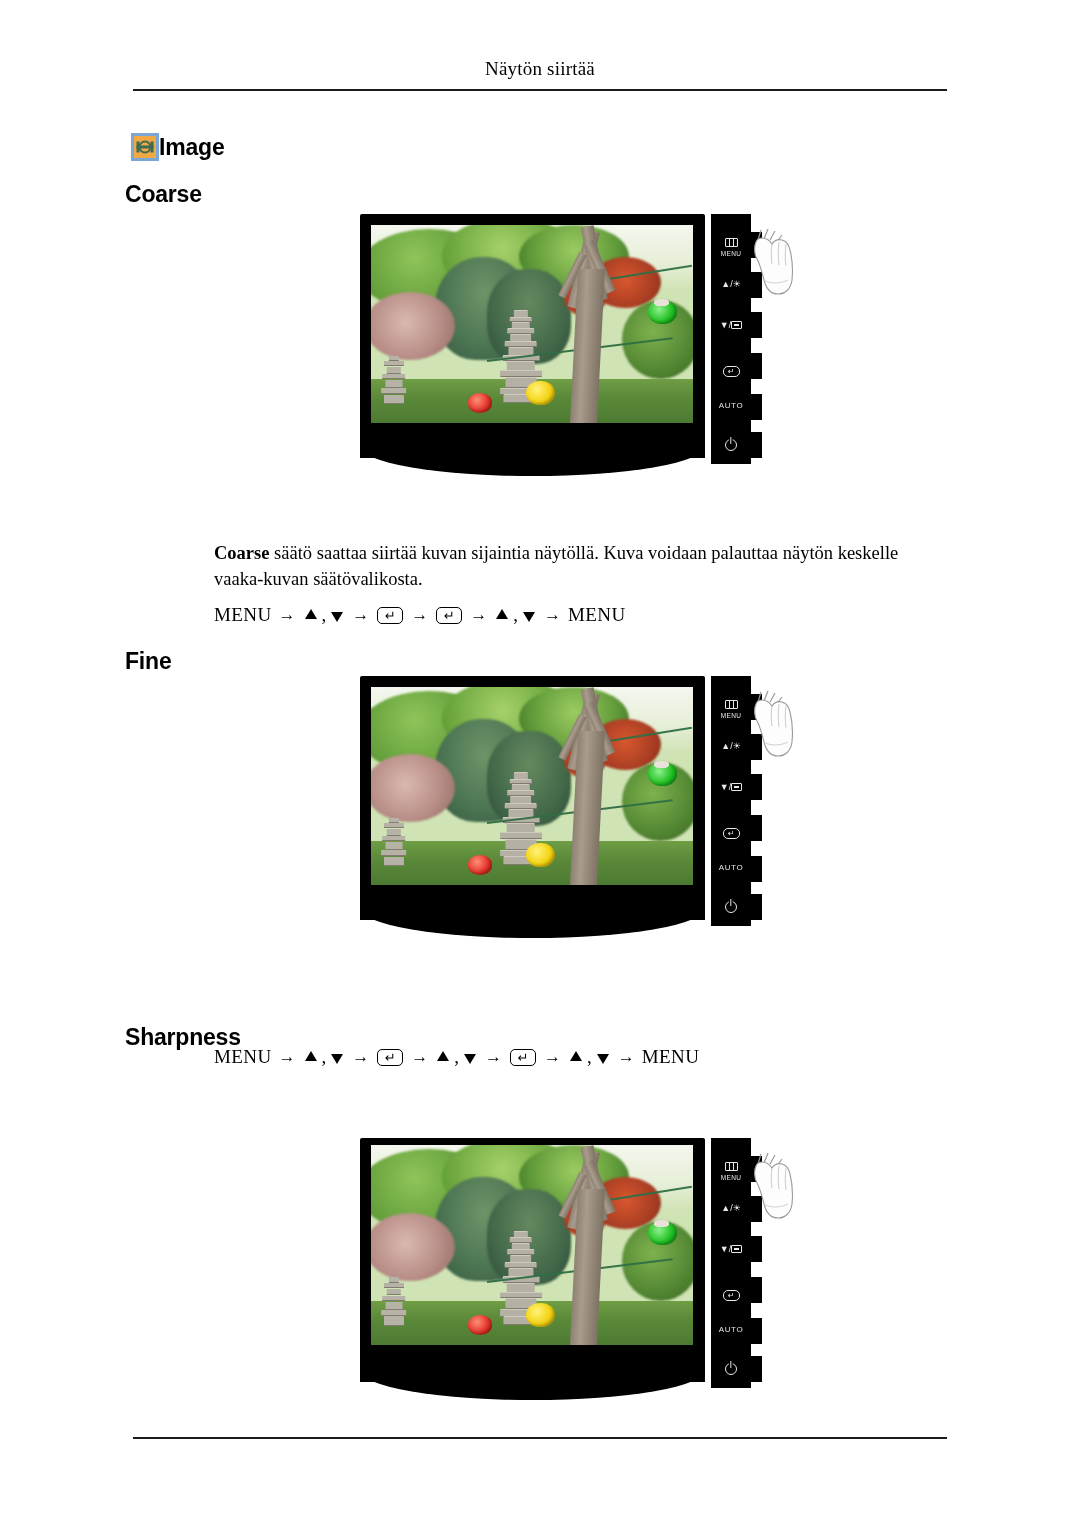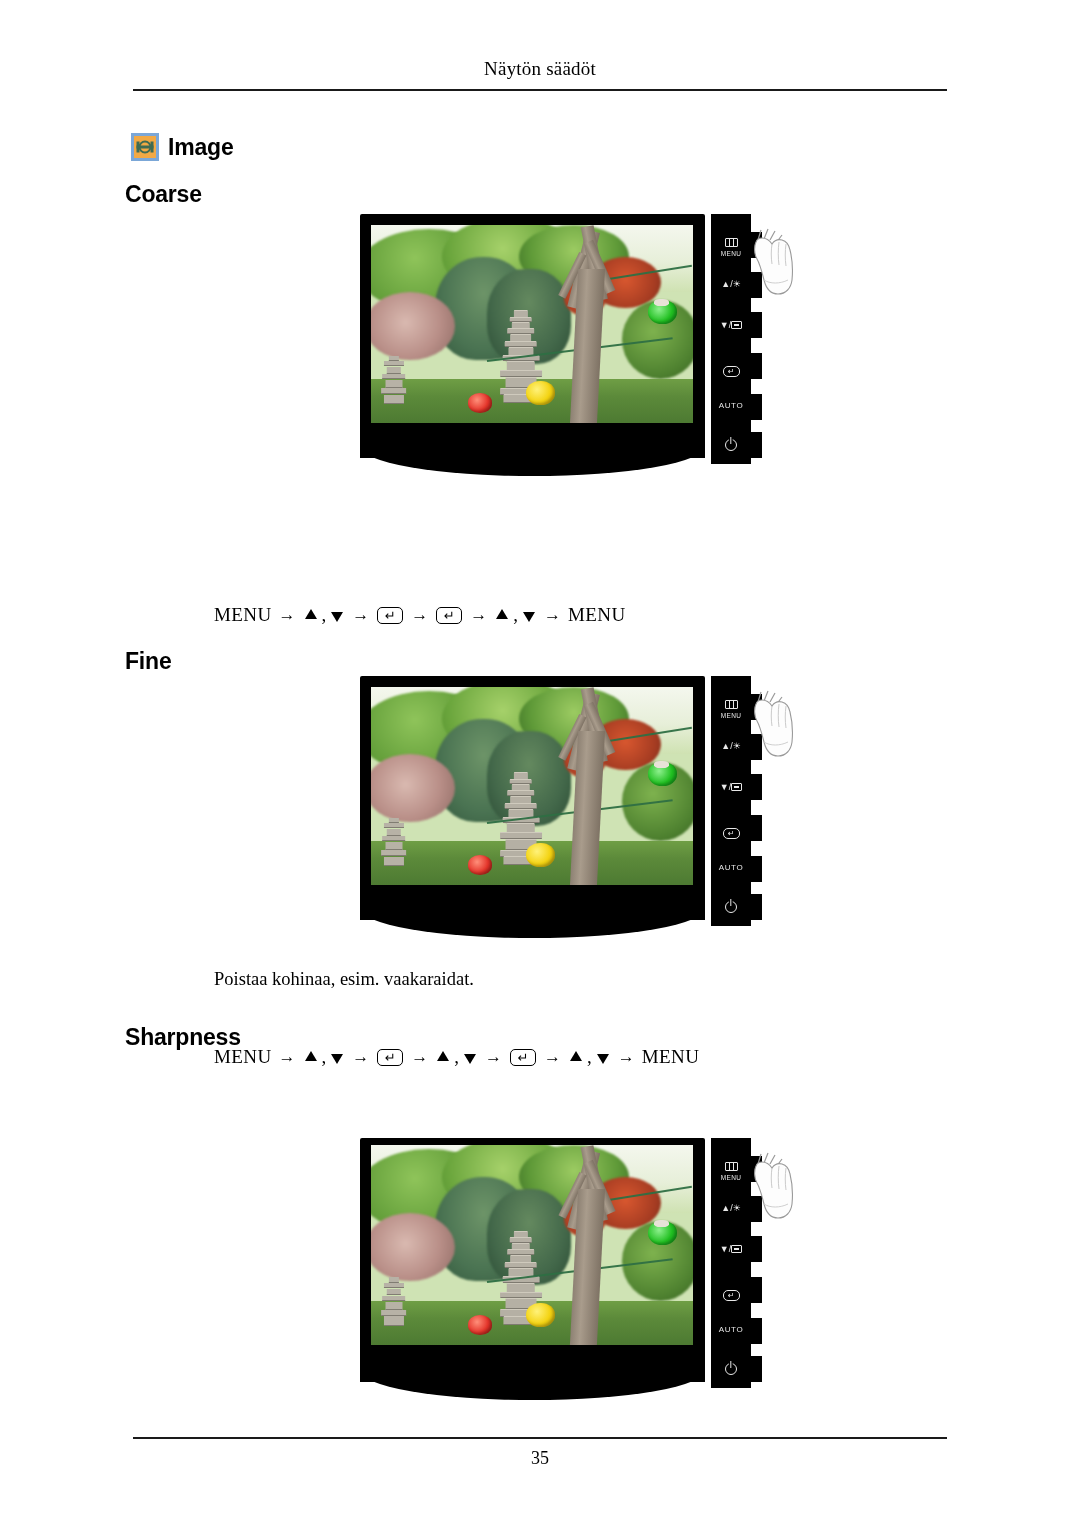--- a/index.html
+++ b/index.html
@@ -62,21 +62,20 @@
     font-size: 18px;
   }
 
   
   .image-title-row {
     position: absolute;
     left: 131px;
     top: 133px;
     display: flex;
     align-items: center;
-    gap: 9px;
   }
   .osd-icon {
     width: 28px;
     height: 28px;
     background: #f2a944;
     border: 3px solid #7ba7d7;
     box-sizing: border-box;
     position: relative;
     flex: none;
   }
@@ -460,21 +459,21 @@
     top: 14px;
     width: 56px;
     height: 72px;
   }
 </style>
 </head>
 <body>
 
 <div class="page">
 
-  <div class="header">Näytön säädöt</div>
+  <div class="header">Näytön siirtää</div>
   <div class="header-rule"></div>
 
   <div class="image-title-row">
     <span class="osd-icon">
       <span class="glyph">
         <span class="bar-l"></span>
         <span class="bar-r"></span>
         <span class="bar-h"></span>
         <span class="ring"></span>
       </span>
@@ -573,20 +572,21 @@
       <path d="M8 14 C6 18 6 26 9 31 C12 36 14 44 16 52 C18 60 22 66 30 66
                C38 66 43 60 44 52 C45 42 44 30 42 22 C41 17 38 13 34 12
                C30 11 26 13 24 16 C22 13 18 10 14 10 C11 10 9 11 8 14 Z" fill="#fdfdfd" stroke="#9a9a9a" stroke-width="1.1"></path>
       <path d="M24 16 C23 22 23 30 24 36" stroke="#c4c4c4" stroke-width="0.9" fill="none"></path>
       <path d="M31 14 C30 21 30 30 31 37" stroke="#c4c4c4" stroke-width="0.9" fill="none"></path>
       <path d="M38 16 C37 23 37 31 38 38" stroke="#c4c4c4" stroke-width="0.9" fill="none"></path>
       <path d="M16 52 C22 56 32 56 40 52" stroke="#c9c9c9" stroke-width="0.9" fill="none"></path>
     </svg>
   </div>
 
+  <div class="body-text" id="coarse-p2"><b>Coarse</b><span> säätö saattaa siirtää kuvan sijaintia näytöllä. Kuva voidaan palauttaa näytön keskelle vaaka-kuvan säätövalikosta.</span></div>
 
   <div class="menu-seq" id="coarse-seq">
     <span class="word">MENU</span>
     <span class="arrow">→</span>
     <span class="tri-up"></span>
     <span class="comma">,</span>
     <span class="tri-dn"></span>
     <span class="arrow">→</span>
     <span class="enter-key">↵</span>
     <span class="arrow">→</span>
@@ -690,21 +690,20 @@
       <path d="M8 14 C6 18 6 26 9 31 C12 36 14 44 16 52 C18 60 22 66 30 66
                C38 66 43 60 44 52 C45 42 44 30 42 22 C41 17 38 13 34 12
                C30 11 26 13 24 16 C22 13 18 10 14 10 C11 10 9 11 8 14 Z" fill="#fdfdfd" stroke="#9a9a9a" stroke-width="1.1"></path>
       <path d="M24 16 C23 22 23 30 24 36" stroke="#c4c4c4" stroke-width="0.9" fill="none"></path>
       <path d="M31 14 C30 21 30 30 31 37" stroke="#c4c4c4" stroke-width="0.9" fill="none"></path>
       <path d="M38 16 C37 23 37 31 38 38" stroke="#c4c4c4" stroke-width="0.9" fill="none"></path>
       <path d="M16 52 C22 56 32 56 40 52" stroke="#c9c9c9" stroke-width="0.9" fill="none"></path>
     </svg>
   </div>
 
-  <div class="body-text" id="fine-p1">Poistaa kohinaa, esim. vaakaraidat.</div>
 
   <div class="menu-seq" id="fine-seq">
     <span class="word">MENU</span>
     <span class="arrow">→</span>
     <span class="tri-up"></span>
     <span class="comma">,</span>
     <span class="tri-dn"></span>
     <span class="arrow">→</span>
     <span class="enter-key">↵</span>
     <span class="arrow">→</span>
@@ -813,15 +812,14 @@
                C38 66 43 60 44 52 C45 42 44 30 42 22 C41 17 38 13 34 12
                C30 11 26 13 24 16 C22 13 18 10 14 10 C11 10 9 11 8 14 Z" fill="#fdfdfd" stroke="#9a9a9a" stroke-width="1.1"></path>
       <path d="M24 16 C23 22 23 30 24 36" stroke="#c4c4c4" stroke-width="0.9" fill="none"></path>
       <path d="M31 14 C30 21 30 30 31 37" stroke="#c4c4c4" stroke-width="0.9" fill="none"></path>
       <path d="M38 16 C37 23 37 31 38 38" stroke="#c4c4c4" stroke-width="0.9" fill="none"></path>
       <path d="M16 52 C22 56 32 56 40 52" stroke="#c9c9c9" stroke-width="0.9" fill="none"></path>
     </svg>
   </div>
 
   <div class="footer-rule"></div>
-  <div class="footer-page">35</div>
 
 </div>
 
 </body></html>

